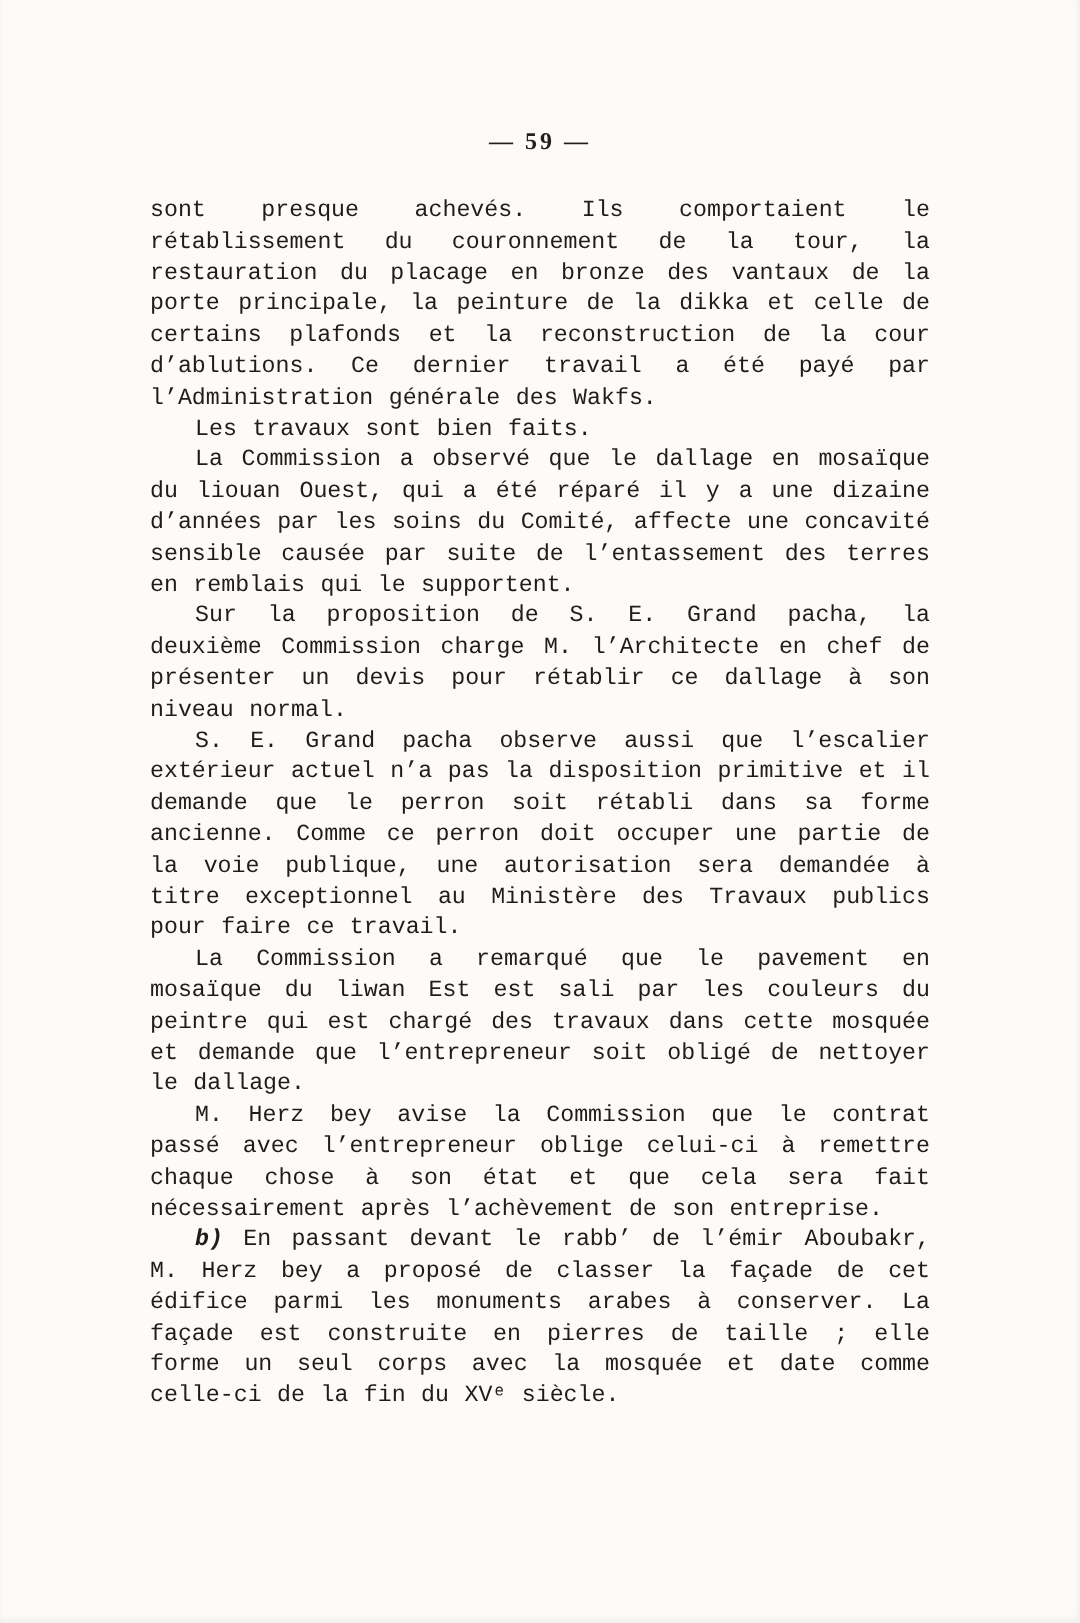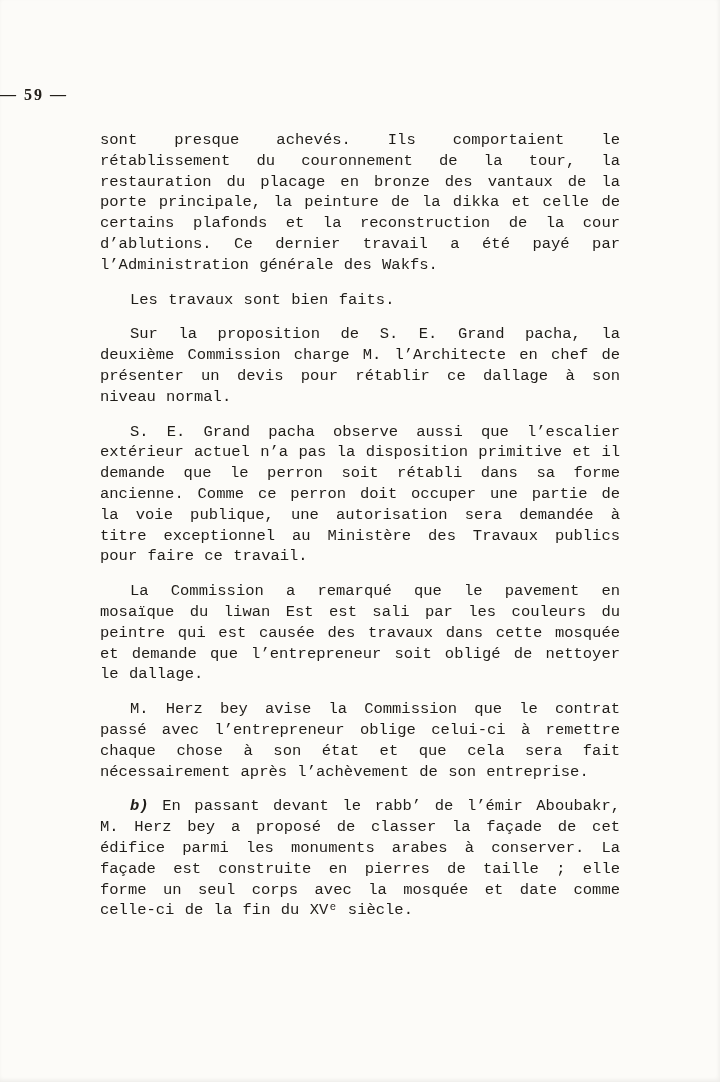--- a/index.html
+++ b/index.html
@@ -16,57 +16,58 @@
     position: relative;
     width: 720px;
     height: 1082px;
     background: #fcfbf8;
     color: #201d19;
     overflow: hidden;
     box-sizing: border-box;
     box-shadow: inset -1px -2px 4px rgba(0,0,0,0.06);
   }
   .page-number {
-    text-align: left;
+    text-align: center;
     padding-top: 86px;
     font-size: 16px;
     font-weight: bold;
     letter-spacing: 2px;
     color: #24201b;
   }
   .content {
     margin: 26px 100px 0 100px;
     text-align: justify;
     font-size: 15.5px;
     line-height: 20.8px;
     word-spacing: 1px;
   }
   .content p {
     margin: 0;
     padding: 0;
     font-family: Liberation Mono, monospace;
   }
   .content p + p {
-    margin-top: 14px;
+    margin-top: 0;
   }
   .content p.indent {
     text-indent: 30px;
   }
   .lead {
     font-style: italic;
     font-weight: bold;
   }
 </style>
 </head>
 <body>
 
 <div class="page">
   <div class="page-number">— 59 —</div>
   <div class="content">
       <p>sont presque achevés. Ils comportaient le rétablissement du couronnement de la tour, la restauration du placage en bronze des vantaux de la porte principale, la peinture de la dikka et celle de certains plafonds et la reconstruction de la cour d’ablutions. Ce dernier travail a été payé par l’Administration générale des Wakfs.</p>
       <p class="indent">Les travaux sont bien faits.</p>
+      <p class="indent">La Commission a observé que le dallage en mosaïque du liouan Ouest, qui a été réparé il y a une dizaine d’années par les soins du Comité, affecte une concavité sensible causée par suite de l’entassement des terres en remblais qui le supportent.</p>
       <p class="indent">Sur la proposition de S. E. Grand pacha, la deuxième Commission charge M. l’Architecte en chef de présenter un devis pour rétablir ce dallage à son niveau normal.</p>
       <p class="indent">S. E. Grand pacha observe aussi que l’escalier extérieur actuel n’a pas la disposition primitive et il demande que le perron soit rétabli dans sa forme ancienne. Comme ce perron doit occuper une partie de la voie publique, une autorisation sera demandée à titre exceptionnel au Ministère des Travaux publics pour faire ce travail.</p>
-      <p class="indent">La Commission a remarqué que le pavement en mosaïque du liwan Est est sali par les couleurs du peintre qui est causée des travaux dans cette mosquée et demande que l’entrepreneur soit obligé de nettoyer le dallage.</p>
+      <p class="indent">La Commission a remarqué que le pavement en mosaïque du liwan Est est sali par les couleurs du peintre qui est chargé des travaux dans cette mosquée et demande que l’entrepreneur soit obligé de nettoyer le dallage.</p>
       <p class="indent">M. Herz bey avise la Commission que le contrat passé avec l’entrepreneur oblige celui-ci à remettre chaque chose à son état et que cela sera fait nécessairement après l’achèvement de son entreprise.</p>
       <p class="indent"><span class="lead">b)</span> En passant devant le rabb’ de l’émir Aboubakr, M. Herz bey a proposé de classer la façade de cet édifice parmi les monuments arabes à conserver. La façade est construite en pierres de taille ; elle forme un seul corps avec la mosquée et date comme celle-ci de la fin du XVᵉ siècle.</p>
     </div>
 </div>
 
 </body></html>

